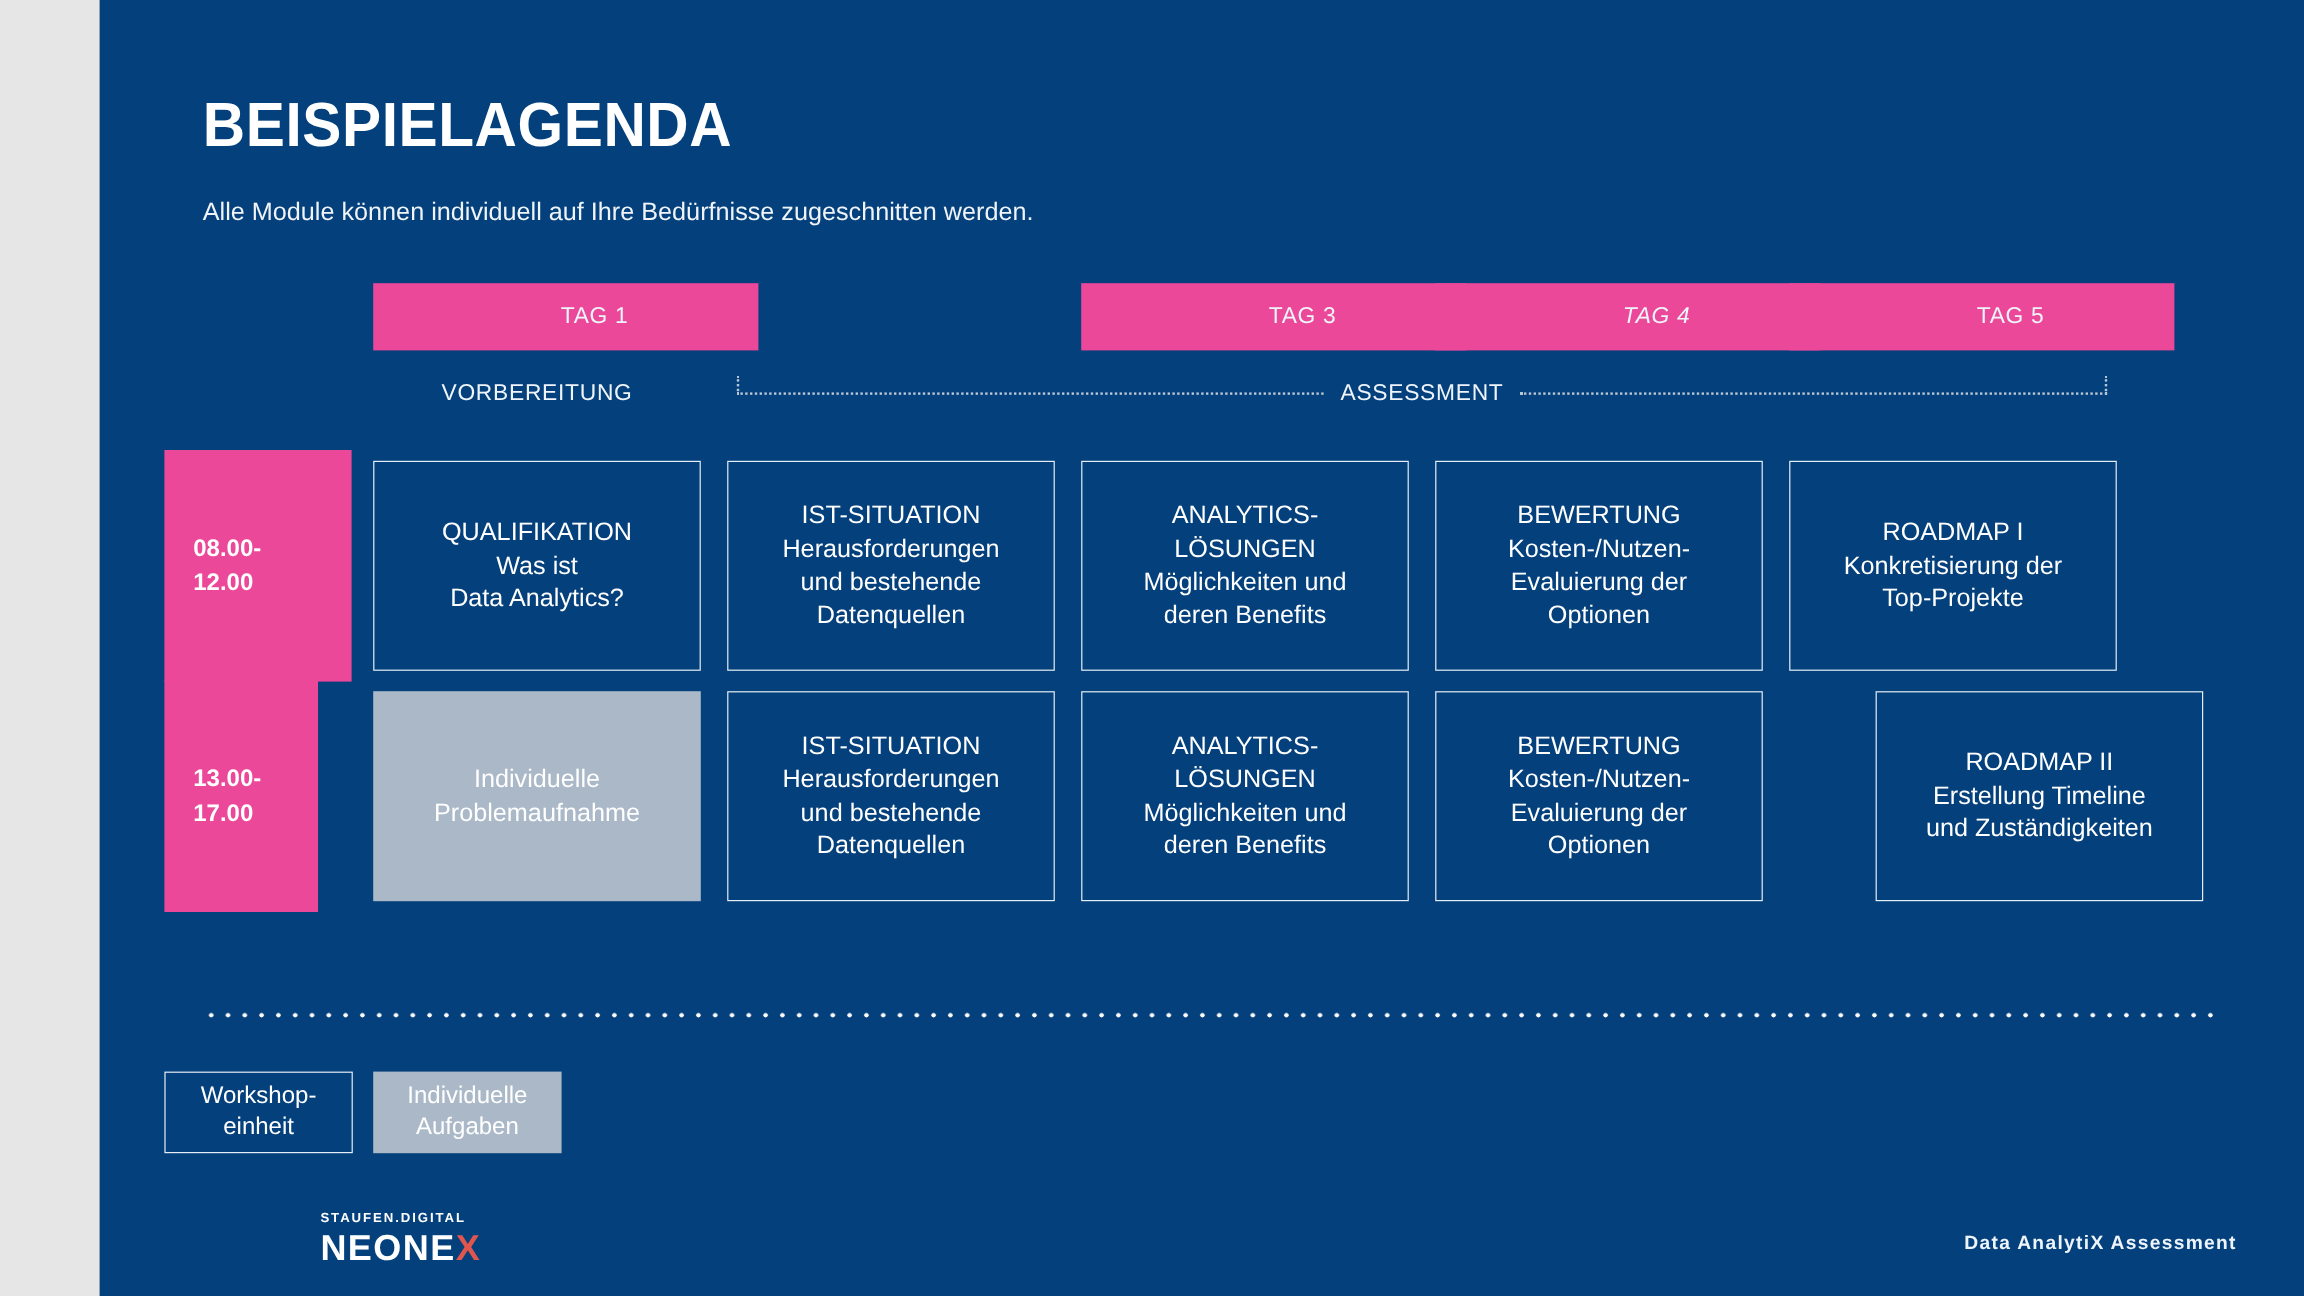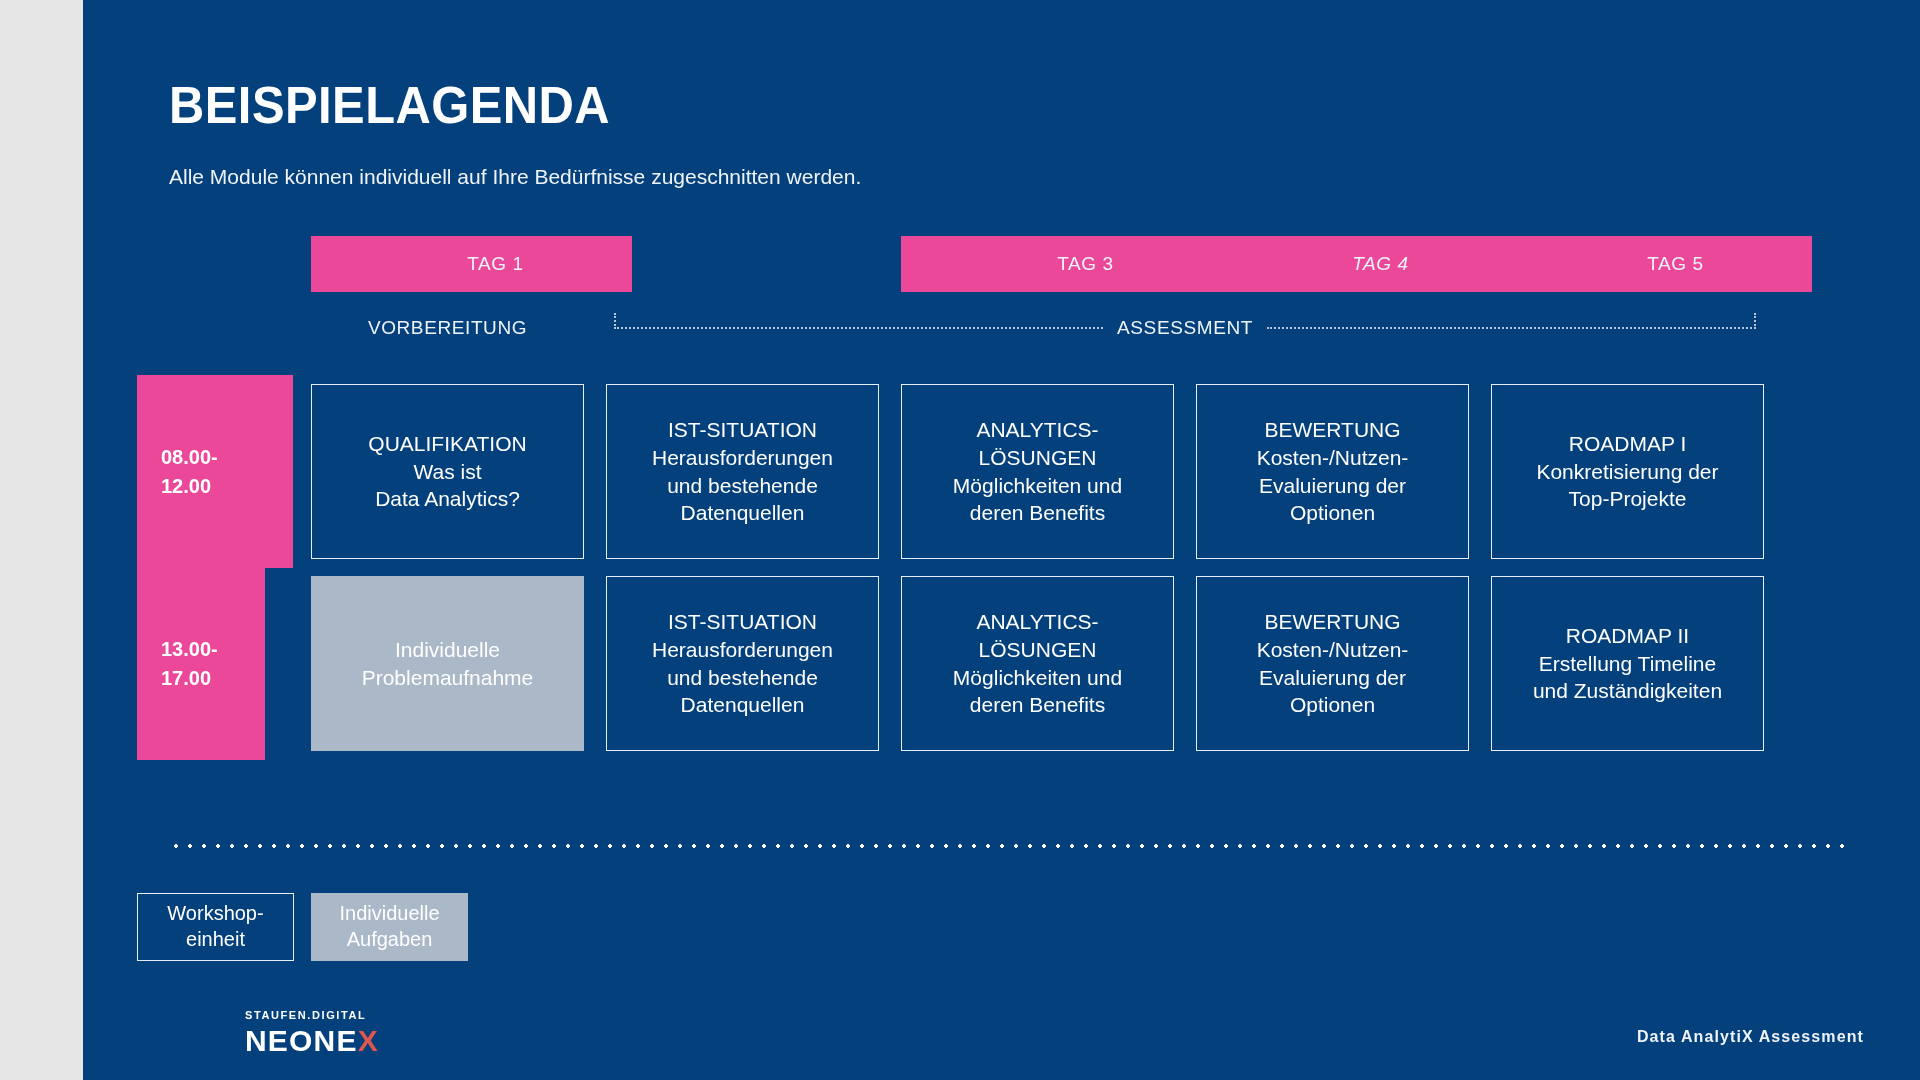--- a/index.html
+++ b/index.html
@@ -110,21 +110,21 @@
     position:absolute;height:68px;
     box-sizing:border-box;
     display:flex;align-items:center;justify-content:center;
     text-align:center;
   }
   .legendbox.outline{border:1.5px solid #e6eef6;}
   .legendbox.filled{background:#aab8c8;}
   .legendbox .ltext{color:#ffffff;font-size:20px;line-height:1.28;}
 
   
-  .logo{position:absolute;left:162px;top:1010px;}
+  .logo{position:absolute;left:184px;top:1010px;}
   .logo .lg-top{
     font-size:11px;font-weight:bold;color:#ffffff;
     letter-spacing:1.6px;line-height:1;
     margin-bottom:5px;
   }
   .logo .lg-main{
     font-size:30px;font-weight:bold;color:#ffffff;
     letter-spacing:1.2px;line-height:1;
     display:flex;align-items:baseline;
   }
@@ -199,21 +199,21 @@
         </div>
         <div class="card outline" style="left: 523px; top: 576px; width: 273px; height: 175px;">
           <div class="ctext">IST-SITUATION<br>Herausforderungen<br>und bestehende<br>Datenquellen</div>
         </div>
         <div class="card outline" style="left: 818px; top: 576px; width: 273px; height: 175px;">
           <div class="ctext">ANALYTICS-<br>LÖSUNGEN<br>Möglichkeiten und<br>deren Benefits</div>
         </div>
         <div class="card outline" style="left: 1113px; top: 576px; width: 273px; height: 175px;">
           <div class="ctext">BEWERTUNG<br>Kosten-/Nutzen-<br>Evaluierung der<br>Optionen</div>
         </div>
-        <div class="card outline" style="left: 1408px; top: 576px; width: 273px; height: 175px;">
+        <div class="card outline" style="left: 1480px; top: 576px; width: 273px; height: 175px;">
           <div class="ctext">ROADMAP II<br>Erstellung Timeline<br>und Zuständigkeiten</div>
         </div>
       </div>
 
     <div class="sep"></div>
 
     <div id="legend">
         <div class="legendbox outline" style="left: 54px; top: 893px; width: 157px;">
           <div class="ltext">Workshop-<br>einheit</div>
         </div>

